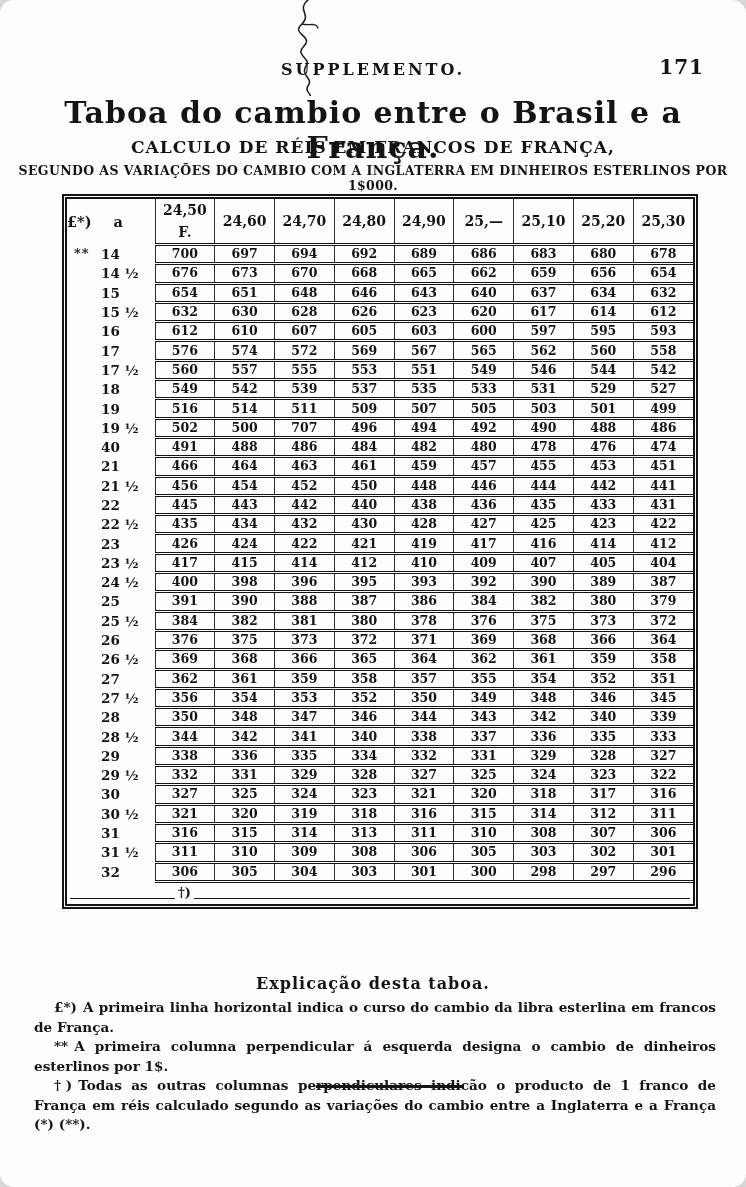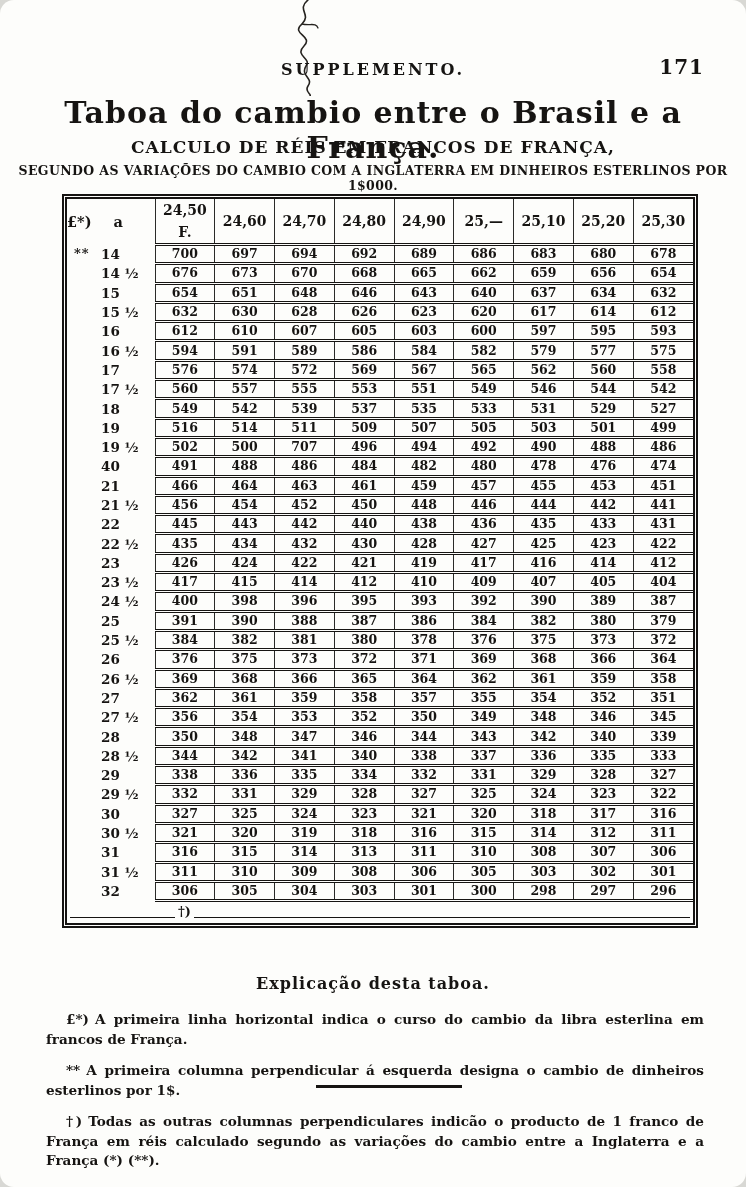--- a/index.html
+++ b/index.html
@@ -87,21 +87,21 @@
   
   .expl-heading{
     position:absolute;top:974px;left:0;width:100%;
     text-align:center;font-size:16px;font-weight:bold;letter-spacing:1px;
   }
   .expl-block{
     position:absolute;top:998px;left:34px;width:682px;
     font-size:13.6px;font-weight:bold;line-height:1.44;
     text-align:justify;
   }
-  .expl-block p{margin:12px;text-indent:20px;}
+  .expl-block p{margin:0;text-indent:20px;}
   .expl-block .marker{padding-right:6px;}
   .end-rule{
     position:absolute;top:1085px;left:316px;width:146px;height:3px;
     background:#161412;
   }
 </style>
 </head>
 <body>
 
 <div class="page">
@@ -203,32 +203,20 @@
             <td class="val">610</td>
             <td class="val">607</td>
             <td class="val">605</td>
             <td class="val">603</td>
             <td class="val">600</td>
             <td class="val">597</td>
             <td class="val">595</td>
             <td class="val">593</td>
           </tr>
           <tr>
-            <td class="label-cell">16 ½</td>
-            <td class="val">594</td>
-            <td class="val">591</td>
-            <td class="val">589</td>
-            <td class="val">586</td>
-            <td class="val">584</td>
-            <td class="val">582</td>
-            <td class="val">579</td>
-            <td class="val">577</td>
-            <td class="val">575</td>
-          </tr>
-          <tr>
             <td class="label-cell">17</td>
             <td class="val">576</td>
             <td class="val">574</td>
             <td class="val">572</td>
             <td class="val">569</td>
             <td class="val">567</td>
             <td class="val">565</td>
             <td class="val">562</td>
             <td class="val">560</td>
             <td class="val">558</td>

